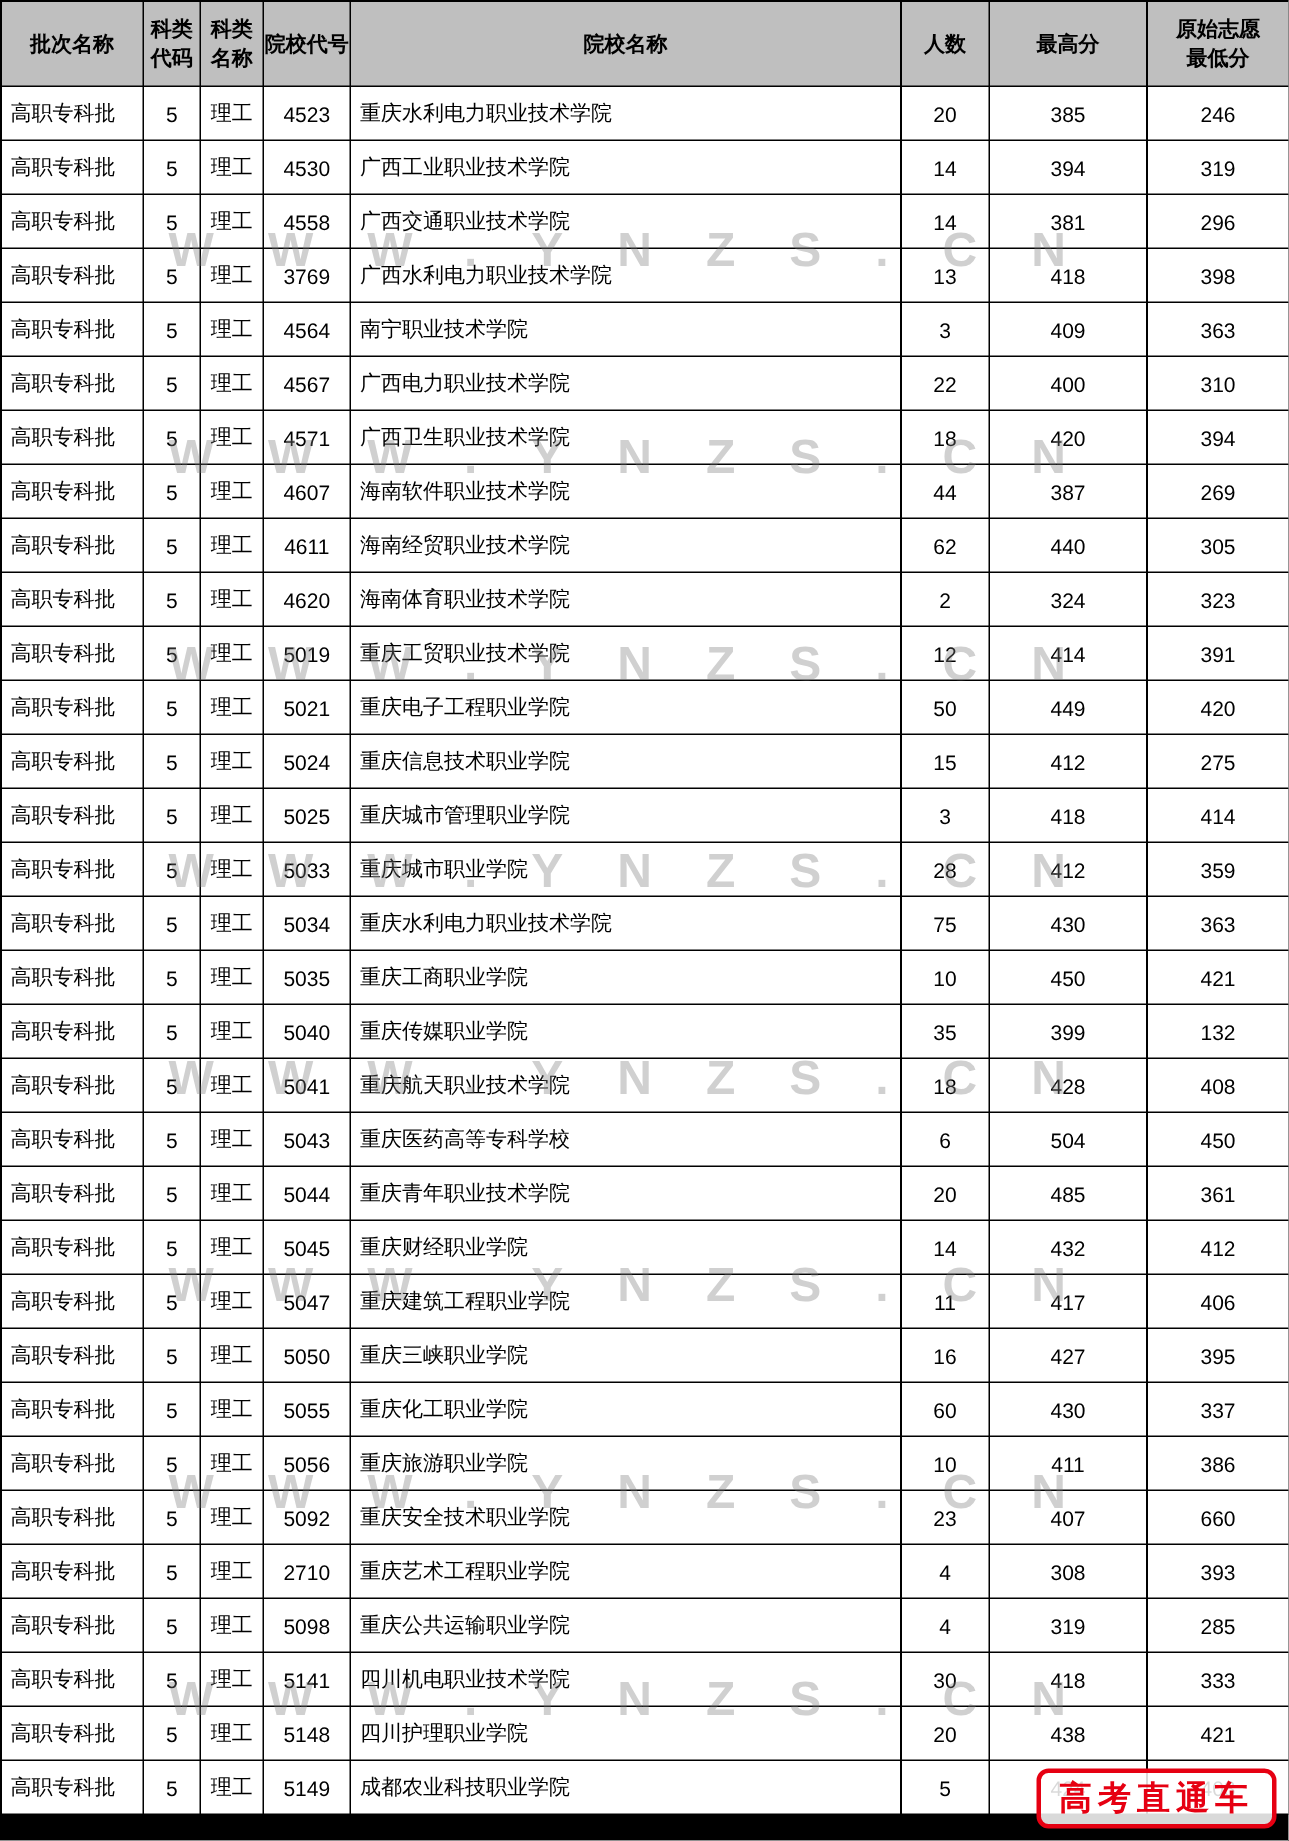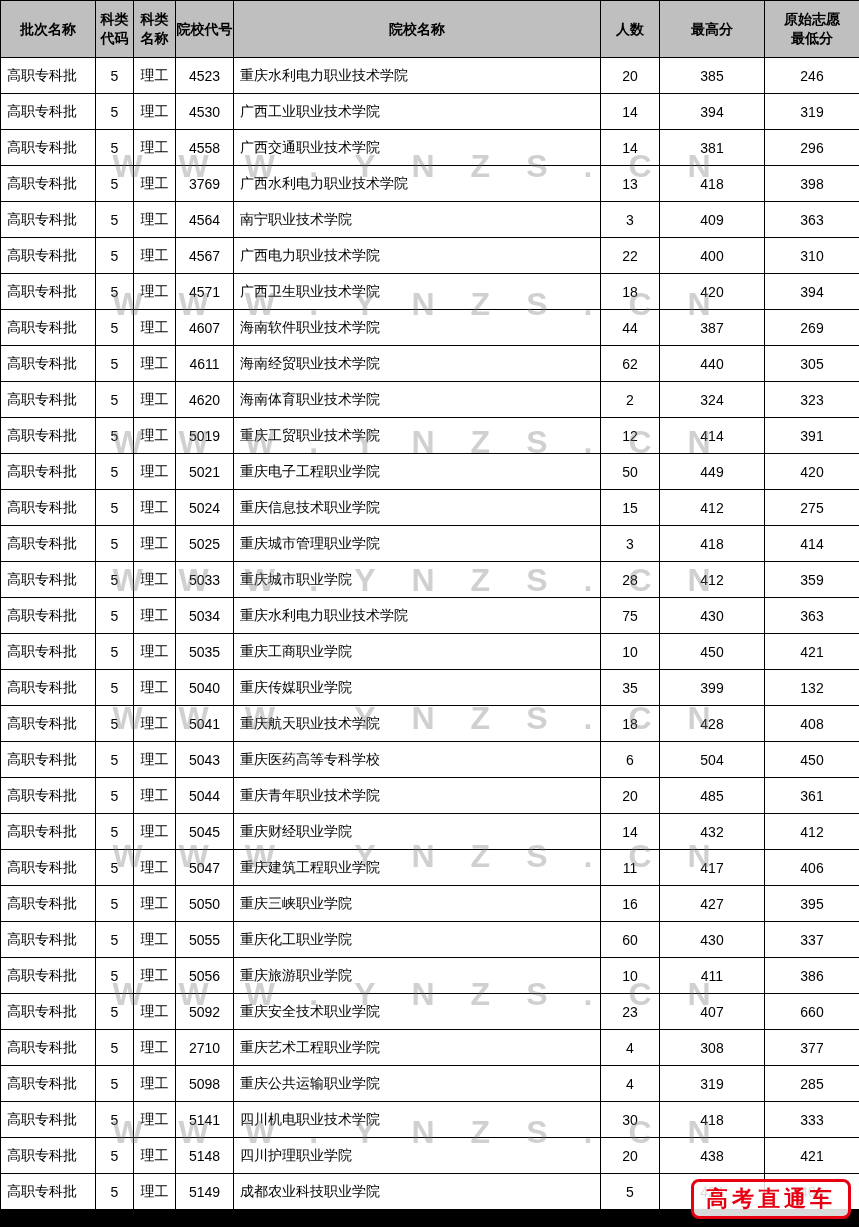--- a/index.html
+++ b/index.html
@@ -380,21 +380,21 @@
           <td>660</td>
         </tr>
         <tr>
           <td class="left">高职专科批</td>
           <td>5</td>
           <td>理工</td>
           <td>2710</td>
           <td class="left">重庆艺术工程职业学院</td>
           <td>4</td>
           <td>308</td>
-          <td>377</td>
+          <td>393</td>
         </tr>
         <tr>
           <td class="left">高职专科批</td>
           <td>5</td>
           <td>理工</td>
           <td>5098</td>
           <td class="left">重庆公共运输职业学院</td>
           <td>4</td>
           <td>319</td>
           <td>285</td>

